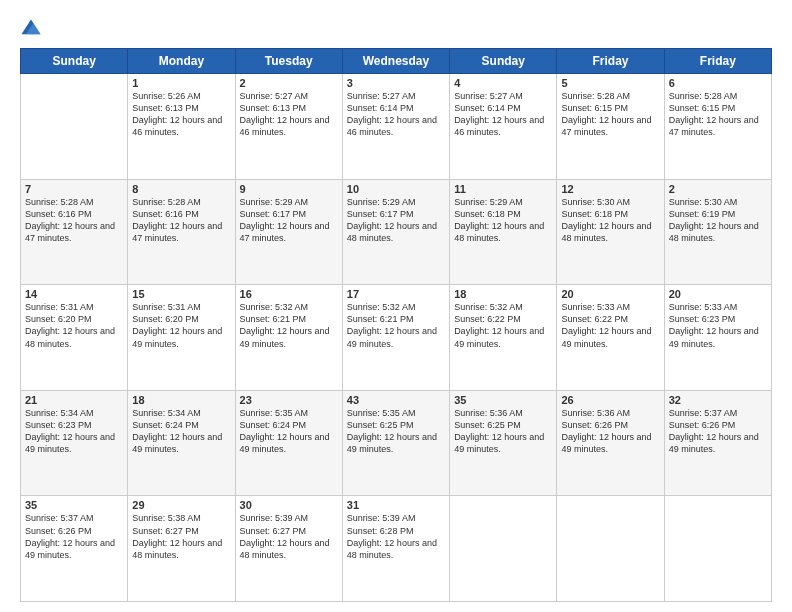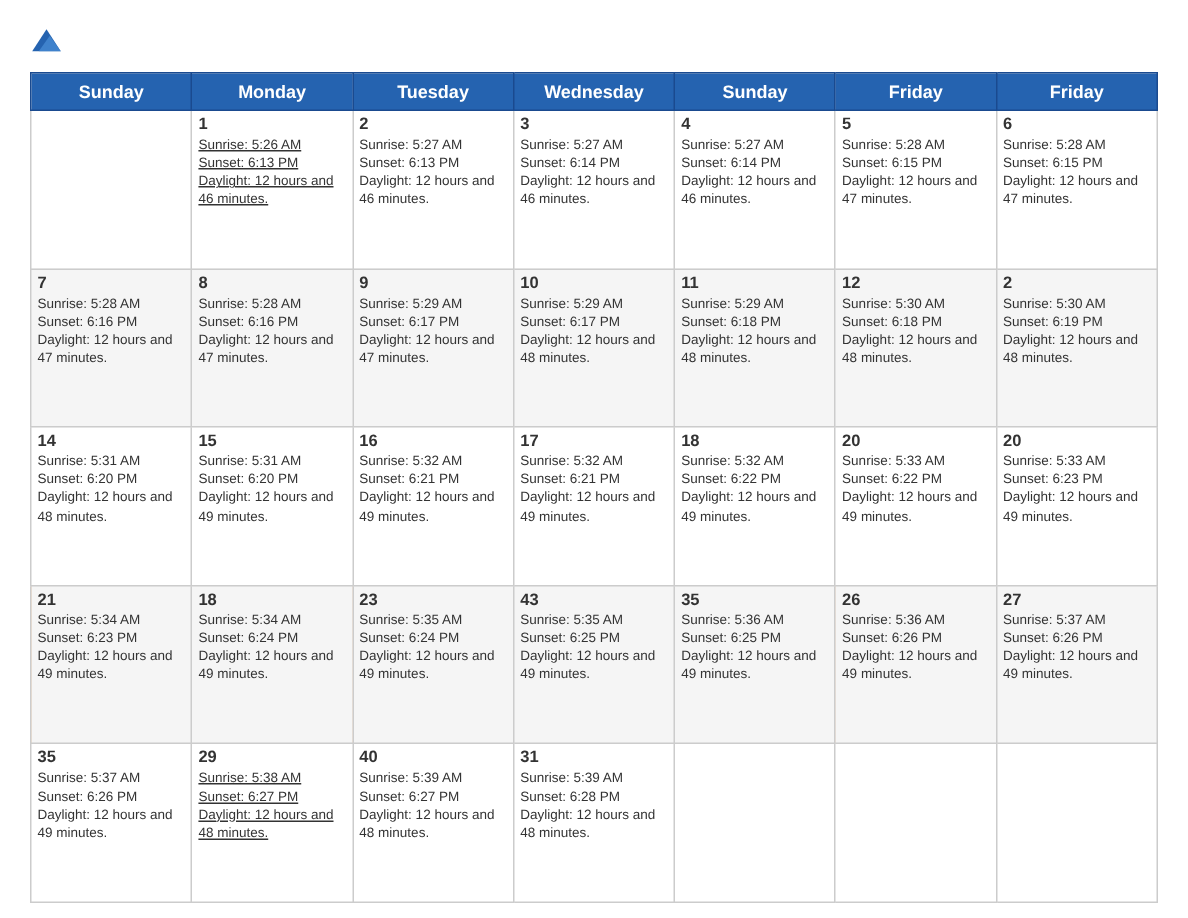--- a/index.html
+++ b/index.html
@@ -124,21 +124,21 @@
           <th>Sunday</th>
           <th>Friday</th>
           <th>Friday</th>
         </tr>
     </thead>
     <tbody id="calendar-body">
     <tr>
           <td class="empty" style="background: rgb(255, 255, 255);"></td>
           <td>
             <span class="day-num">1</span>
-            <div class="cell-text" style="white-space: pre-line; text-decoration: underline;">Sunrise: 5:26 AM
+            <div class="cell-text" style="white-space: pre-line;">Sunrise: 5:26 AM
 Sunset: 6:13 PM
 Daylight: 12 hours and 46 minutes.</div>
           </td>
           <td>
             <span class="day-num">2</span>
             <div class="cell-text" style="white-space: pre-line;">Sunrise: 5:27 AM
 Sunset: 6:13 PM
 Daylight: 12 hours and 46 minutes.</div>
           </td>
           <td>
@@ -285,41 +285,41 @@
 Sunset: 6:25 PM
 Daylight: 12 hours and 49 minutes.</div>
           </td>
           <td>
             <span class="day-num">26</span>
             <div class="cell-text" style="white-space: pre-line;">Sunrise: 5:36 AM
 Sunset: 6:26 PM
 Daylight: 12 hours and 49 minutes.</div>
           </td>
           <td>
-            <span class="day-num">27</span>
+            <span class="day-num">32</span>
             <div class="cell-text" style="white-space: pre-line;">Sunrise: 5:37 AM
 Sunset: 6:26 PM
 Daylight: 12 hours and 49 minutes.</div>
           </td>
         </tr>
         <tr>
           <td>
             <span class="day-num">35</span>
             <div class="cell-text" style="white-space: pre-line;">Sunrise: 5:37 AM
 Sunset: 6:26 PM
 Daylight: 12 hours and 49 minutes.</div>
           </td>
           <td>
             <span class="day-num">29</span>
-            <div class="cell-text" style="white-space: pre-line; text-decoration: underline;">Sunrise: 5:38 AM
+            <div class="cell-text" style="white-space: pre-line;">Sunrise: 5:38 AM
 Sunset: 6:27 PM
 Daylight: 12 hours and 48 minutes.</div>
           </td>
           <td>
-            <span class="day-num">40</span>
+            <span class="day-num">30</span>
             <div class="cell-text" style="white-space: pre-line;">Sunrise: 5:39 AM
 Sunset: 6:27 PM
 Daylight: 12 hours and 48 minutes.</div>
           </td>
           <td>
             <span class="day-num">31</span>
             <div class="cell-text" style="white-space: pre-line;">Sunrise: 5:39 AM
 Sunset: 6:28 PM
 Daylight: 12 hours and 48 minutes.</div>
           </td>

